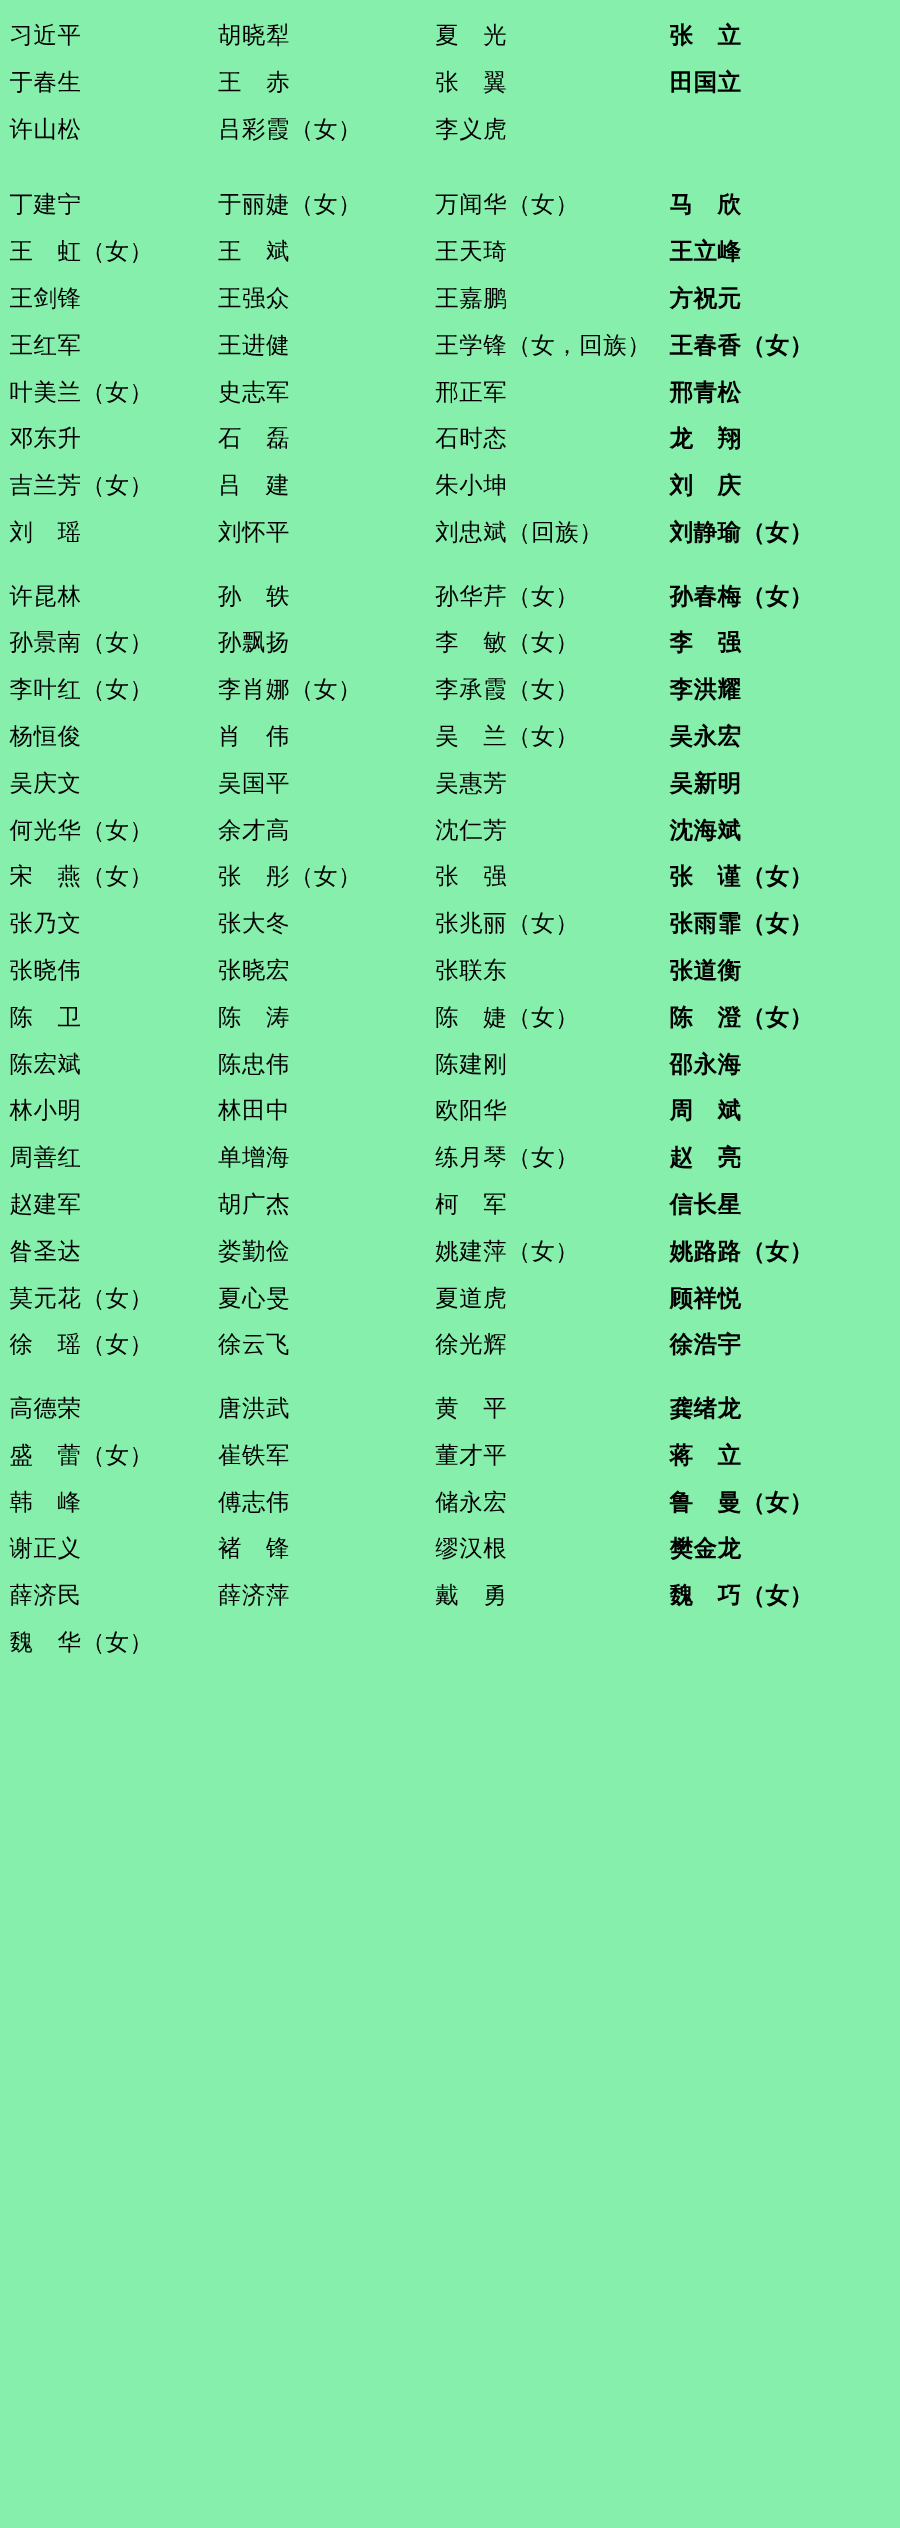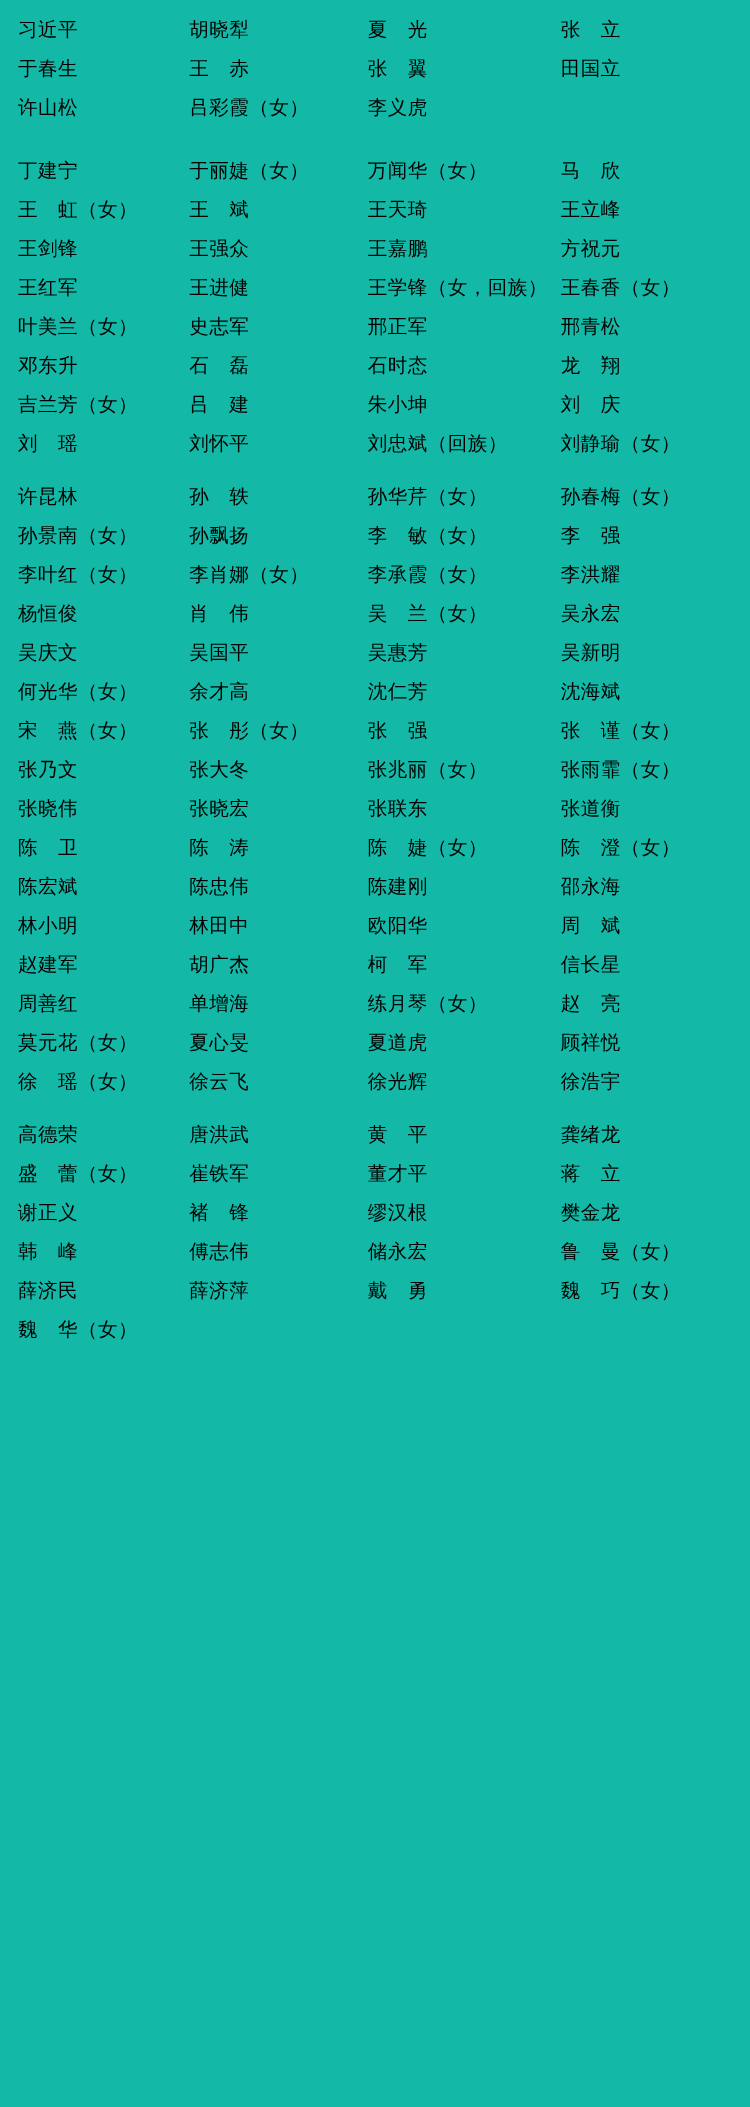--- a/index.html
+++ b/index.html
@@ -9,41 +9,41 @@
   }
   body {
     width: 750px;
     font-family: "DejaVu Serif", "Liberation Serif", serif;
     color: #000000;
   }
   .page {
     width: 750px;
     min-height: 2107px;
     box-sizing: border-box;
-    padding: 10px 18px 12px 18px;
-    background: #14b8a6;
+    padding: 10px 18px 12px 8px;
+    background: #86efac;
   }
   .name-grid {
     width: 100%;
     border-collapse: collapse;
     table-layout: fixed;
   }
   .name-grid td {
     padding: 0;
     vertical-align: middle;
     font-size: 19.5px;
     line-height: 39px;
     height: 39px;
     white-space: nowrap;
     letter-spacing: 0.5px;
   }
   .col0 { width: 24%; padding-left: 2px; }
   .col1 { width: 25%; }
   .col2 { width: 27%; margin-left: 16px; }
-  .col3 { width: 24%; }
+  .col3 { width: 24%; font-weight: bold; }
   .spacer-row td {
     height: 24px;
     line-height: 24px;
     font-size: 0;
   }
   .small-gap td {
     height: 14px;
     line-height: 14px;
     font-size: 0;
   }
@@ -197,30 +197,36 @@
         <td class="col2">陈建刚</td>
         <td class="col3">邵永海</td>
       </tr>
       <tr>
         <td class="col0">林小明</td>
         <td class="col1">林田中</td>
         <td class="col2">欧阳华</td>
         <td class="col3">周　斌</td>
       </tr>
       <tr>
+        <td class="col0">周善红</td>
+        <td class="col1">单增海</td>
+        <td class="col2">练月琴（女）</td>
+        <td class="col3">赵　亮</td>
+      </tr>
+      <tr>
         <td class="col0">赵建军</td>
         <td class="col1">胡广杰</td>
         <td class="col2">柯　军</td>
         <td class="col3">信长星</td>
       </tr>
       <tr>
-        <td class="col0">周善红</td>
-        <td class="col1">单增海</td>
-        <td class="col2">练月琴（女）</td>
-        <td class="col3">赵　亮</td>
+        <td class="col0">昝圣达</td>
+        <td class="col1">娄勤俭</td>
+        <td class="col2">姚建萍（女）</td>
+        <td class="col3">姚路路（女）</td>
       </tr>
       <tr>
         <td class="col0">莫元花（女）</td>
         <td class="col1">夏心旻</td>
         <td class="col2">夏道虎</td>
         <td class="col3">顾祥悦</td>
       </tr>
       <tr>
         <td class="col0">徐　瑶（女）</td>
         <td class="col1">徐云飞</td>
@@ -238,32 +244,32 @@
         <td class="col2">黄　平</td>
         <td class="col3">龚绪龙</td>
       </tr>
       <tr>
         <td class="col0">盛　蕾（女）</td>
         <td class="col1">崔铁军</td>
         <td class="col2">董才平</td>
         <td class="col3">蒋　立</td>
       </tr>
       <tr>
+        <td class="col0">韩　峰</td>
+        <td class="col1">傅志伟</td>
+        <td class="col2">储永宏</td>
+        <td class="col3">鲁　曼（女）</td>
+      </tr>
+      <tr>
         <td class="col0">谢正义</td>
         <td class="col1">褚　锋</td>
         <td class="col2">缪汉根</td>
         <td class="col3">樊金龙</td>
       </tr>
       <tr>
-        <td class="col0">韩　峰</td>
-        <td class="col1">傅志伟</td>
-        <td class="col2">储永宏</td>
-        <td class="col3">鲁　曼（女）</td>
-      </tr>
-      <tr>
         <td class="col0">薛济民</td>
         <td class="col1">薛济萍</td>
         <td class="col2">戴　勇</td>
         <td class="col3">魏　巧（女）</td>
       </tr>
       <tr>
         <td class="col0">魏　华（女）</td>
         <td class="col1"></td>
         <td class="col2"></td>
         <td class="col3"></td>

